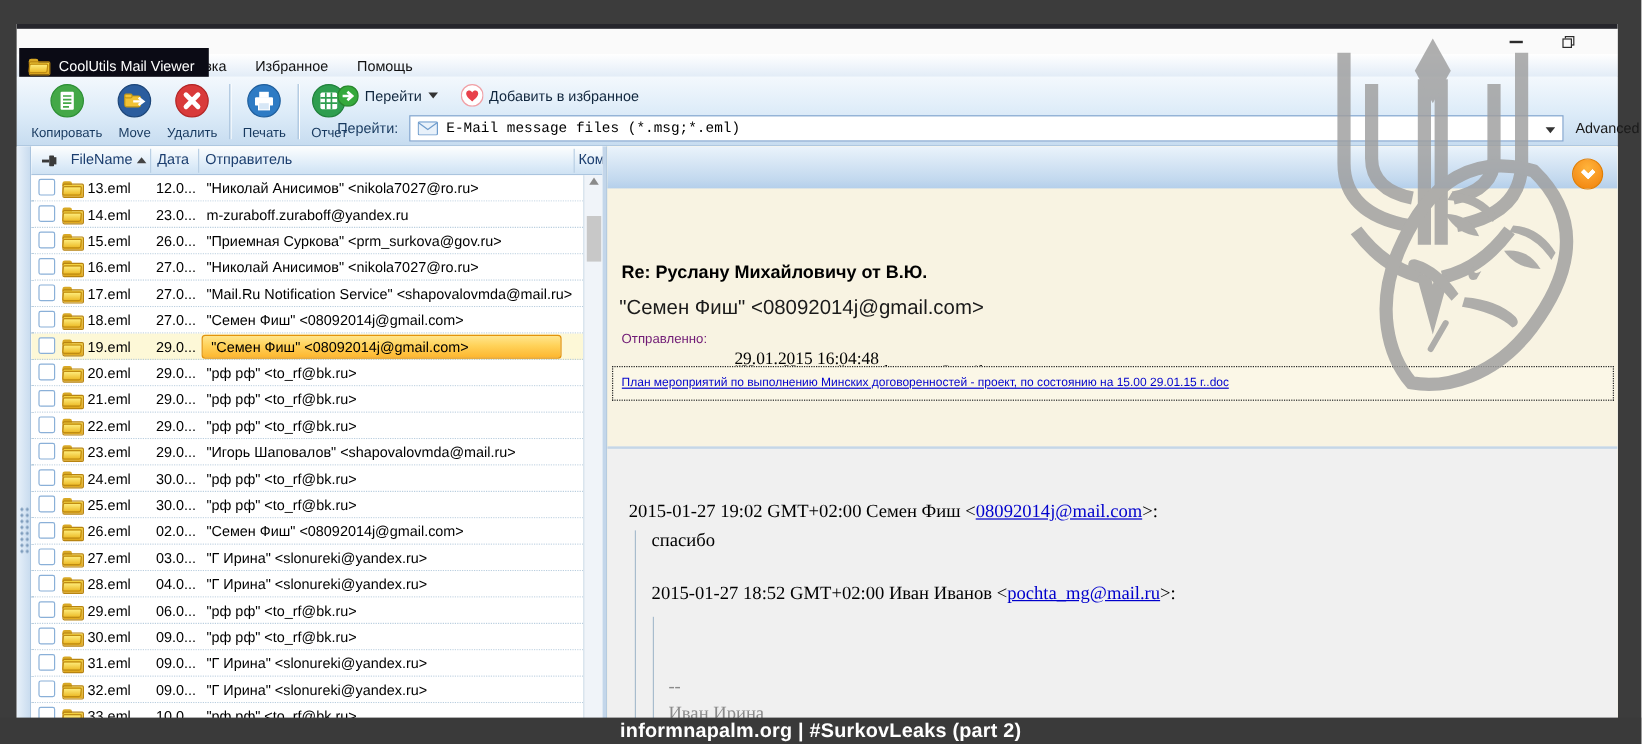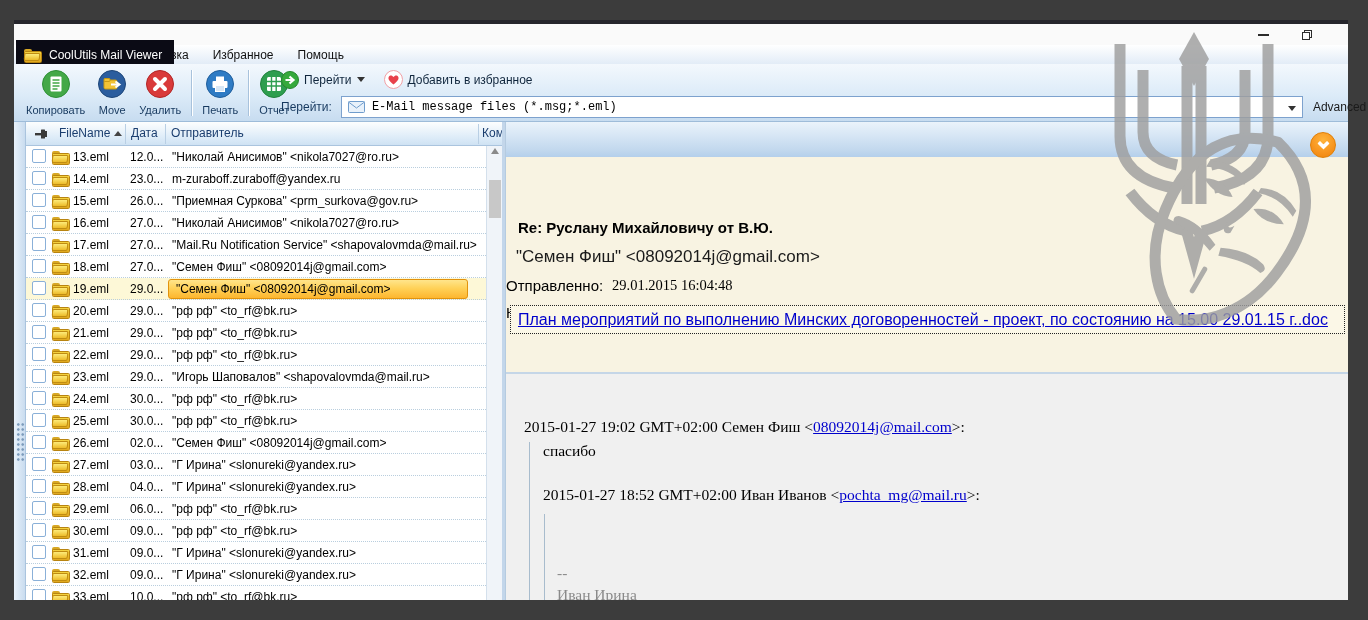--- a/index.html
+++ b/index.html
@@ -87,27 +87,27 @@
   .mail-pane { position:relative; flex:1; background:#f8f3e2; border-left:1px solid #b5cbe0; overflow:hidden; }
   .mail-top { position:relative; height:35px; background:linear-gradient(#eaf3fb,#c2d8ee 80%,#b4cfeb); }
   .collapse-btn { position:absolute; right:12px; top:10px; width:26px; height:26px; border-radius:50%;
         background:radial-gradient(circle at 50% 30%,#ffb43c,#f7941e 60%,#ef8208); border:1px solid #e07f06;
         display:flex; align-items:center; justify-content:center; }
   .chev { width:9px; height:9px; border-right:4px solid #fff; border-bottom:4px solid #fff; transform:rotate(45deg); margin-top:-4px; border-radius:1px; }
 
   .mail-head { position:relative; height:215px; padding:0 14px; }
   .subject { position:absolute; left:12px; top:62px; font-size:15px; font-weight:bold; color:#000; }
   .from { position:absolute; left:10px; top:90px; font-size:17px; color:#1a1a1a; }
-  .hlabel { position:absolute; left:0; font-size:15px; color:#000000; }
+  .hlabel { position:absolute; left:12px; font-size:11px; color:#701a75; }
   .hval { position:absolute; left:106px; font-family:"Liberation Serif", serif; font-size:14.5px; color:#000; }
-  .sent-l { top:120px; } .sent-v { top:120px; }
+  .sent-l { top:120px; } .sent-v { top:134px; }
   .to-l { top:147px; } .to-v { top:145px; }
   .attach-box { position:absolute; left:4px; right:3px; top:148px; height:29px; border:1px dotted #222;
         display:flex; align-items:center; padding-left:7px; background:#fbf7e7; }
-  .attach-box a { font-size:16px; color:#0000cc; text-decoration:underline; white-space:nowrap; overflow:hidden; }
+  .attach-box a { font-size:10px; color:#0000cc; text-decoration:underline; white-space:nowrap; overflow:hidden; }
 
   .mail-body { position:absolute; left:0; right:0; top:250px; bottom:0; background:#f0f0f0;
         border-top:2px solid #c5d6e7; padding:44px 10px 0 18px;
         font-family:"Liberation Serif", serif; font-size:15.5px; color:#000; }
   .mail-body a { color:#0000cc; }
   .bq1 { margin-left:5px; margin-top:6px; border-left:1px solid #a8bccd; padding-left:13px; min-height:230px; }
   .bq2 { margin-left:1px; margin-top:10px; border-left:1px solid #a8bccd; padding-left:12px; min-height:130px; }
   .bq-gap { height:26px; }
   .sig-gap { height:48px; }
   .sig { color:#8a8a8a; line-height:1.45; }
@@ -512,13 +512,16 @@
         <path d="M-50,-42 Q-28,-54 -8,-44 L-8,-38 Q-28,-46 -50,-35 Z"></path>
         <path d="M50,-42 Q28,-54 8,-44 L8,-38 Q28,-46 50,-35 Z"></path>
         <path d="M-4,2 Q0,10 4,2 L4,10 Q0,15 -4,10 Z"></path>
         <path d="M3,28 Q28,16 48,21 Q55,24 50,30 Q32,26 5,36 Z"></path>
         <path d="M-3,28 Q-28,16 -48,21 Q-55,24 -50,30 Q-32,26 -5,36 Z"></path>
         <rect x="-2.5" y="52" width="5" height="30" rx="2.5"></rect>
       </g>
     </g>
   </svg>
 
+  <div class="caption-bar">
+    <span class="caption-text">informnapalm.org | #SurkovLeaks (part 2)</span>
+  </div>
 </div>
 
 </body></html>

